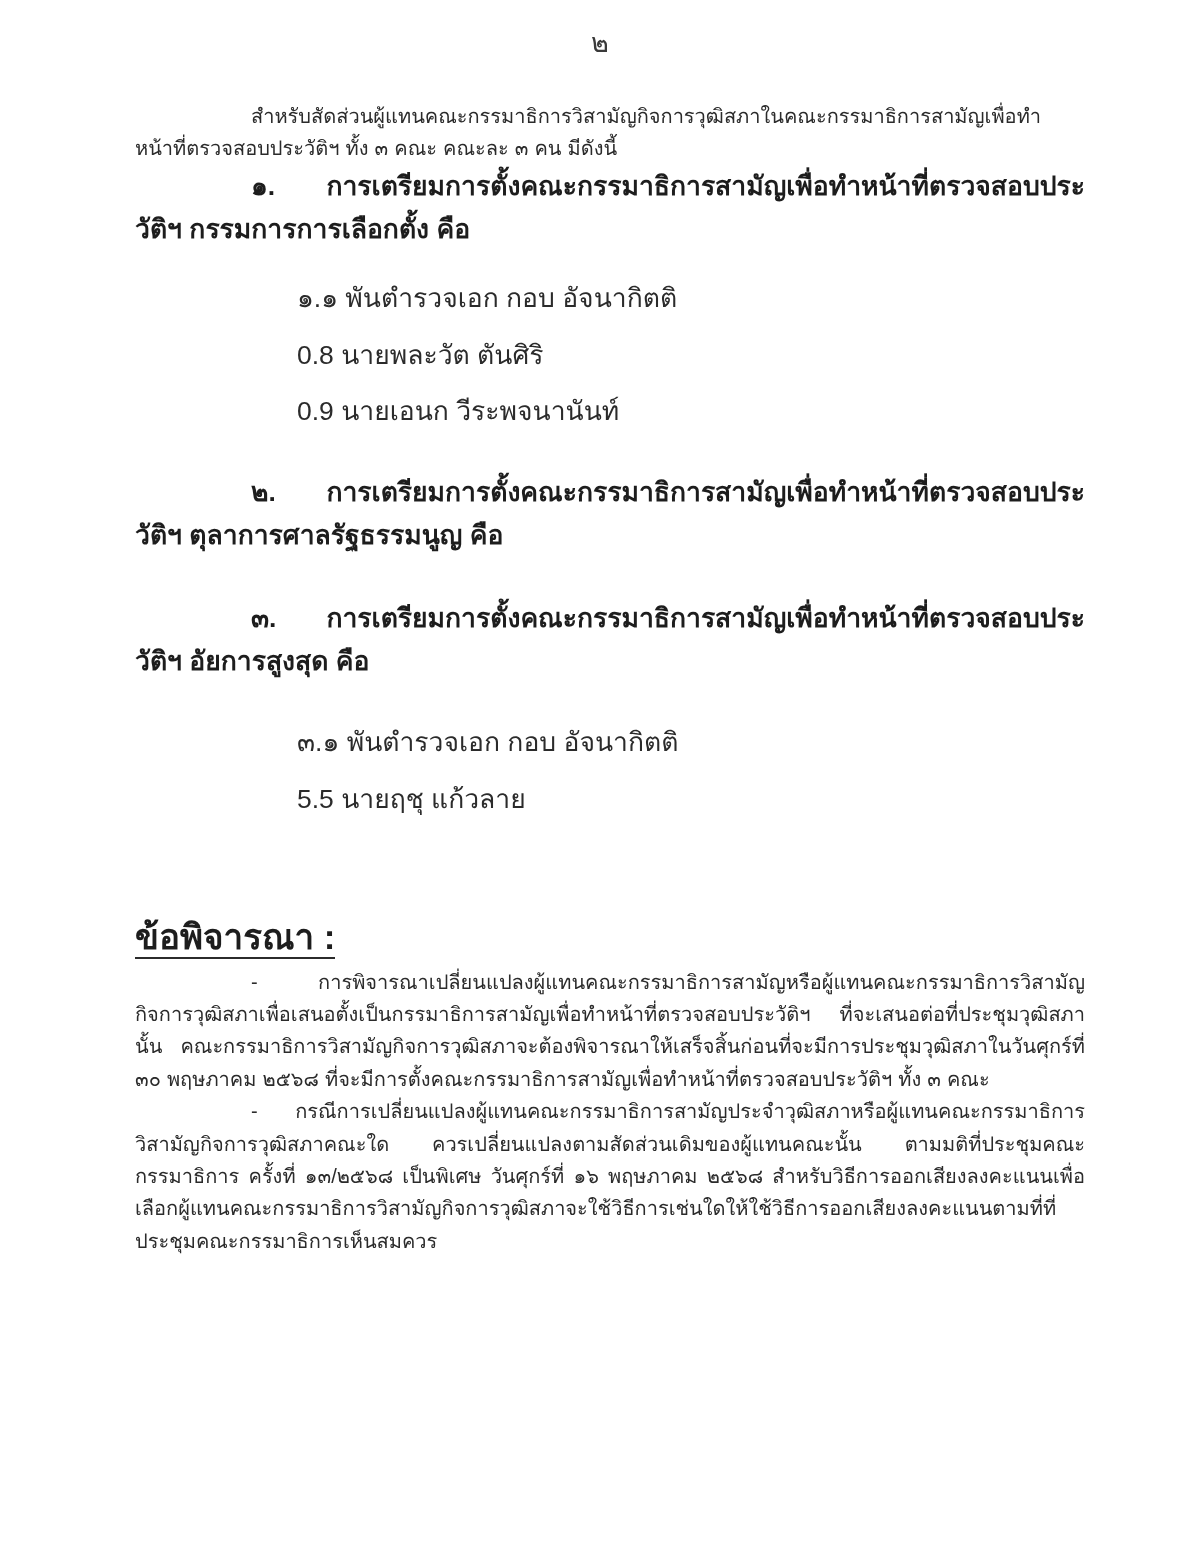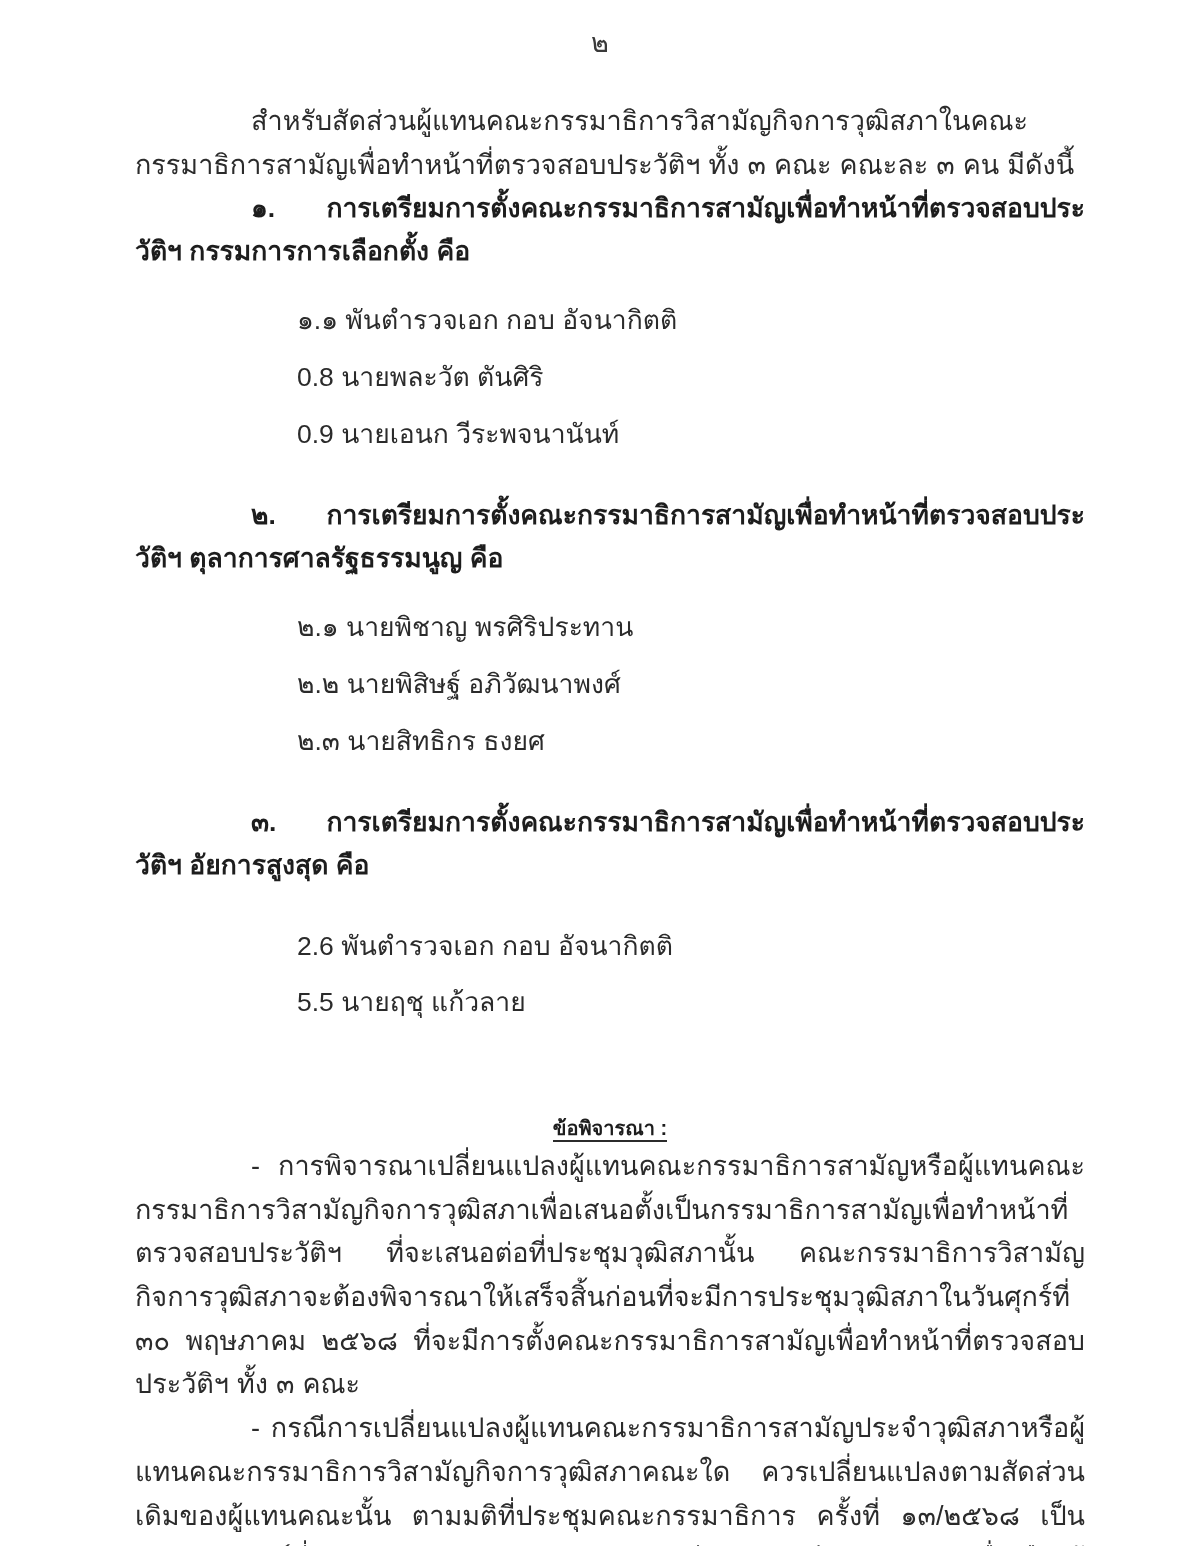--- a/index.html
+++ b/index.html
@@ -29,21 +29,21 @@
     line-height: 1;
     color: #3a3a3a;
   }
   .content {
     position: absolute;
     left: 135px;
     top: 100px;
     width: 950px;
   }
   .para {
-    font-size: 27px;
+    font-size: 20px;
     line-height: 1.62;
     text-align: justify;
     text-justify: inter-word;
     margin: 0;
     color: #2b2b2b;
     word-spacing: 0.5px;
   }
   .para.indent {
     text-indent: 116px;
   }
@@ -68,27 +68,26 @@
     color: #2b2b2b;
   }
   .sub-list {
     margin: 12px;
     padding: 0;
   }
   .gap-sm { height: 14px; }
   .gap-md { height: 26px; }
   .gap-xl { height: 62px; }
   .heading-underline {
-    font-size: 20px;
+    font-size: 35px;
     line-height: 1.62;
     font-weight: bold;
     margin: 0;
     color: #1d1d1d;
     display: block;
-    text-align: center;
   }
   .heading-underline span.txt {
     border-bottom: 2px solid #2b2b2b;
     padding-bottom: 1px;
   }
   .sub-row {
     display: block;
     line-height: 1.62;
   }
 </style>
@@ -115,40 +114,27 @@
       </div>
       <div class="gap-sm"></div>
       <div class="sub-item">
         <span class="sub-row">0.9 นายเอนก วีระพจนานันท์</span>
       </div>
     </div>
     <div class="gap-md"></div>
 
     <p class="section-head">๒. การเตรียมการตั้งคณะกรรมาธิการสามัญเพื่อทำหน้าที่ตรวจสอบประวัติฯ ตุลาการศาลรัฐธรรมนูญ คือ</p>
     <div class="gap-sm"></div>
-    <div class="sub-list">
-      <div class="sub-item">
-        <span class="sub-row">๒.๑ นายพิชาญ พรศิริประทาน</span>
-      </div>
-      <div class="gap-sm"></div>
-      <div class="sub-item">
-        <span class="sub-row">๒.๒ นายพิสิษฐ์ อภิวัฒนาพงศ์</span>
-      </div>
-      <div class="gap-sm"></div>
-      <div class="sub-item">
-        <span class="sub-row">๒.๓ นายสิทธิกร ธงยศ</span>
-      </div>
-    </div>
     <div class="gap-md"></div>
 
     <p class="section-head">๓. การเตรียมการตั้งคณะกรรมาธิการสามัญเพื่อทำหน้าที่ตรวจสอบประวัติฯ อัยการสูงสุด คือ</p>
     <div class="gap-md"></div>
     <div class="sub-list">
       <div class="sub-item">
-        <span class="sub-row">2.6 พันตำรวจเอก กอบ อัจนากิตติ</span>
+        <span class="sub-row">๓.๑ พันตำรวจเอก กอบ อัจนากิตติ</span>
       </div>
       <div class="gap-sm"></div>
       <div class="sub-item">
         <span class="sub-row">5.5 นายฤชุ แก้วลาย</span>
       </div>
       <div class="gap-sm"></div>
     </div>
 
     <div class="gap-xl"></div>
 

